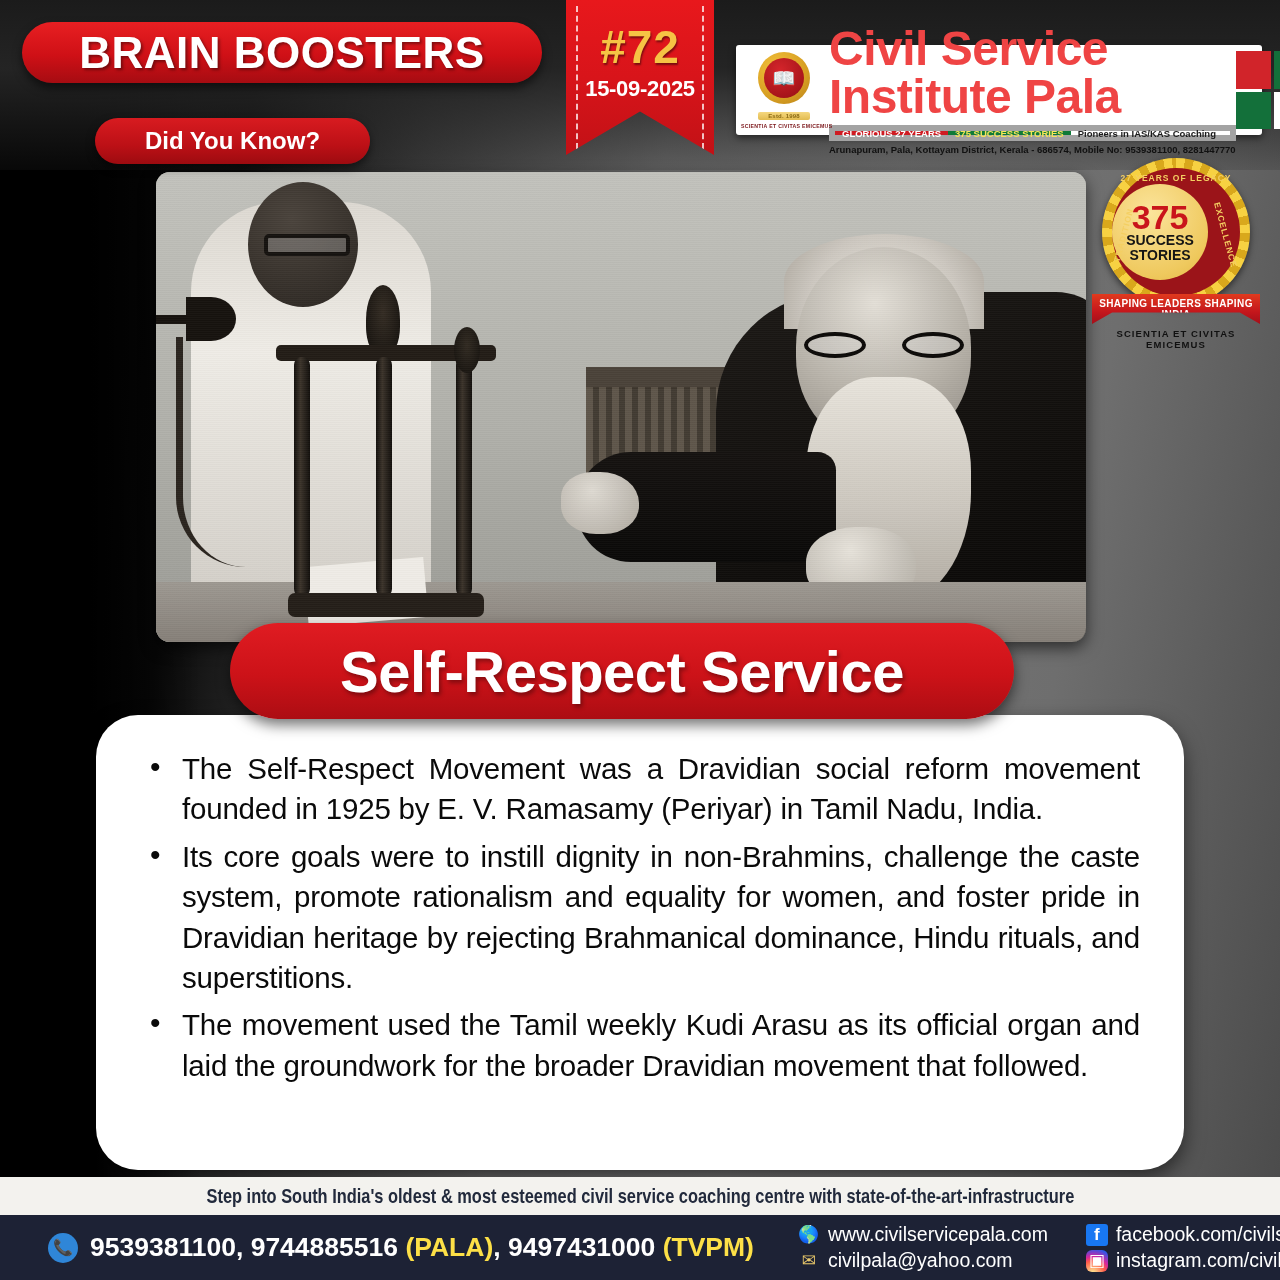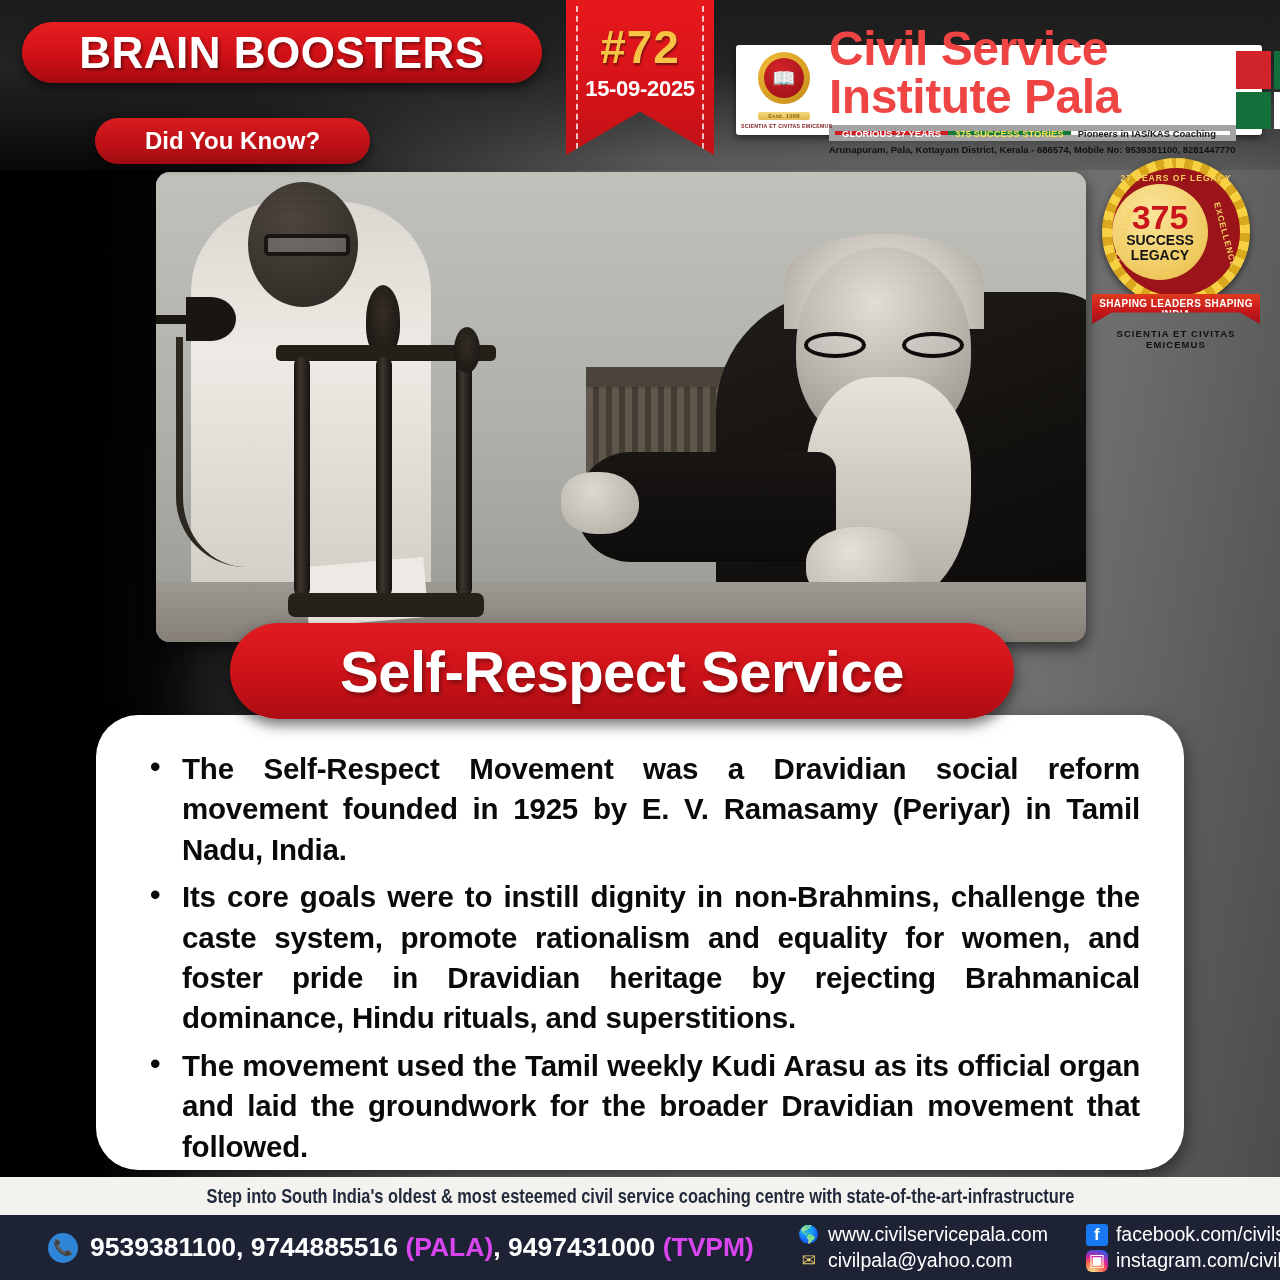--- a/index.html
+++ b/index.html
@@ -259,21 +259,21 @@
   .content-card{
     position:absolute; left:96px; top:715px; width:1088px; height:455px; z-index:4;
     background:#fff; border-radius:42px;
     box-shadow:0 8px 20px rgba(0,0,0,.55);
     padding:34px 44px 10px 44px;
     overflow:hidden;
   }
   .content-card ul{ list-style:none; }
   .content-card li{
     position:relative; padding-left:42px; margin-bottom:7px;
-    color:#0a0a0a; font-size:29.5px; font-weight:bold; line-height:1.37;
+    color:#0a0a0a; font-size:29.5px; font-weight:normal; line-height:1.37;
     text-align:justify; letter-spacing:-.2px;
   }
   .content-card li::before{
     content:"\2022"; position:absolute; left:10px; top:-3px; font-size:30px; color:#0a0a0a;
   }
 
   
   .tagline{
     position:absolute; left:0; top:1177px; width:1280px; height:38px; z-index:8;
     background:#f3f2ee;
@@ -289,21 +289,21 @@
   .footer{
     position:absolute; left:0; top:1215px; width:1280px; height:65px; z-index:8;
     background:#1d2235; display:flex; align-items:center;
   }
   .f-phone{ display:flex; align-items:center; padding-left:48px; flex:0 0 auto; }
   .ic-circle{
     width:30px;height:30px;border-radius:50%;background:#2f86d8;color:#fff;
     display:flex;align-items:center;justify-content:center;font-size:16px;margin-right:12px;flex:0 0 30px;
   }
   .f-phone .txt{ color:#fff; font-size:26.5px; font-weight:bold; white-space:nowrap;}
-  .f-phone .txt b{ color:#d946ef; }
+  .f-phone .txt b{ color:#fde047; }
   .f-web{ margin-left:44px; display:flex; flex-direction:column; gap:3px;}
   .f-social{ margin-left:38px; display:flex; flex-direction:column; gap:3px;}
   .f-row{ display:flex; align-items:center; color:#fff; font-size:19.5px; white-space:nowrap;}
   .f-row .gi{ width:22px;height:22px;margin-right:8px;display:flex;align-items:center;justify-content:center;
     font-size:17px;flex:0 0 22px;}
   .gi-globe{ color:#e8c76a;}
   .gi-mail{ color:#e8c76a;}
   .gi-fb{ background:#1877f2;color:#fff;border-radius:3px;font-size:15px;font-weight:bold;}
   .gi-ig{ border-radius:6px;color:#fff;font-size:13px;
     background:radial-gradient(circle at 30% 107%,#fdf497 0%,#fd5949 45%,#d6249f 60%,#285AEB 90%);}
@@ -362,21 +362,21 @@
 
 <div class="gold-badge">
   <div class="gb-disc">
     <div class="gb-ring">
       <div class="gb-arc-top">27 YEARS OF LEGACY</div>
       <div class="gb-arc-l">TRADITION</div>
       <div class="gb-arc-r">EXCELLENCE</div>
       <div class="gb-core">
         <div class="gb-num">375</div>
         <div class="gb-s1">SUCCESS</div>
-        <div class="gb-s2">LEGACY</div>
+        <div class="gb-s2">STORIES</div>
       </div>
     </div>
   </div>
   <div class="gb-ribbon">
     <span>SHAPING LEADERS SHAPING INDIA</span>
   </div>
   <div class="gb-motto">SCIENTIA ET CIVITAS EMICEMUS</div>
 </div>
 
 <div class="photo">

